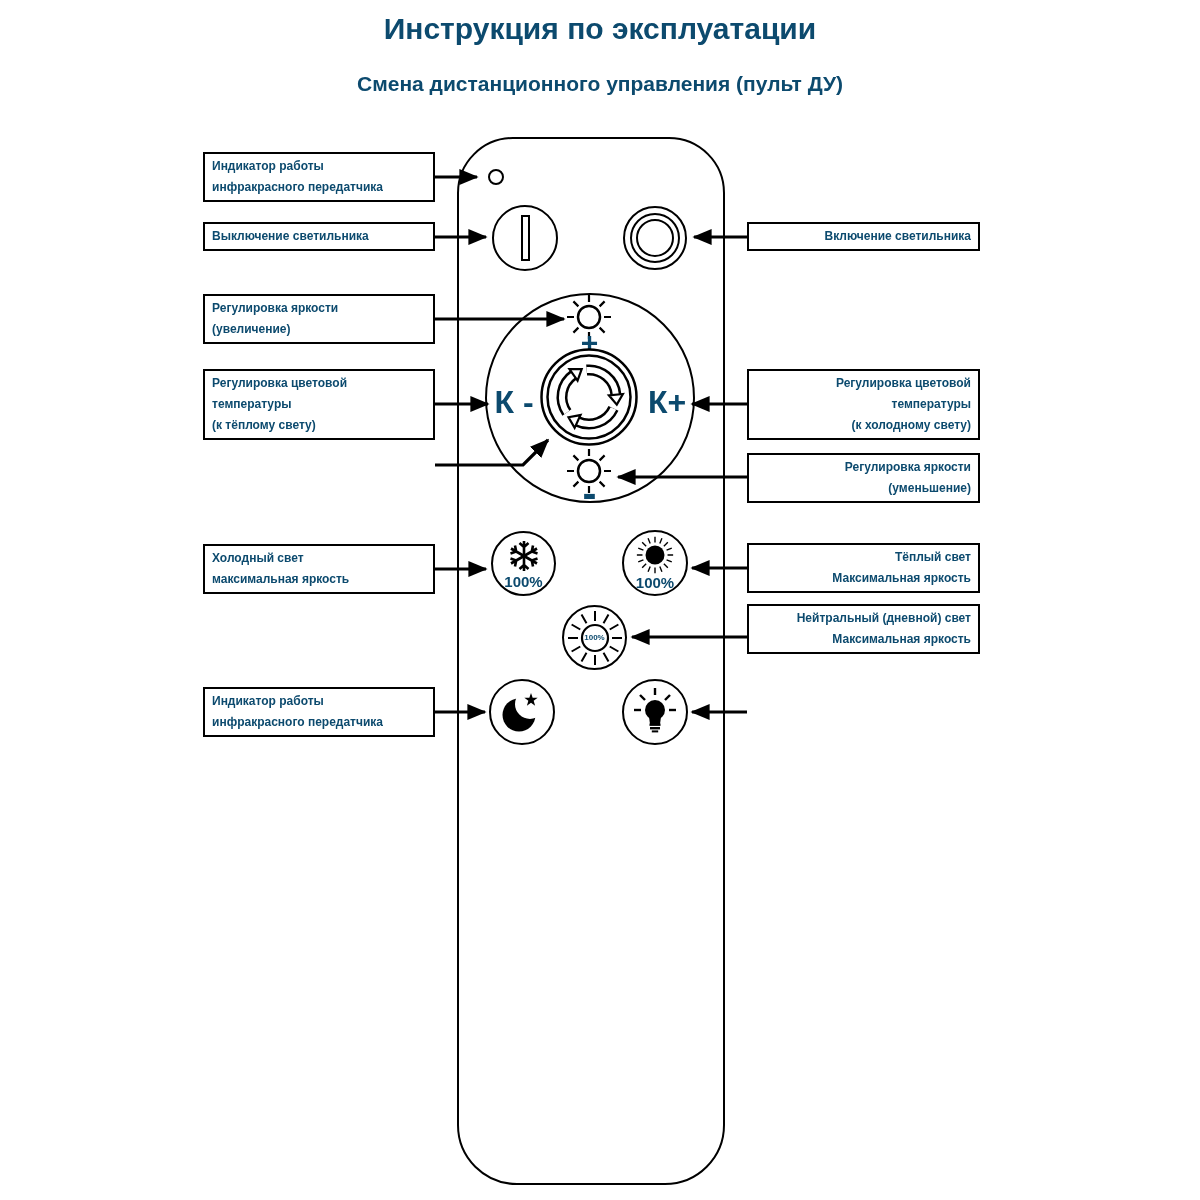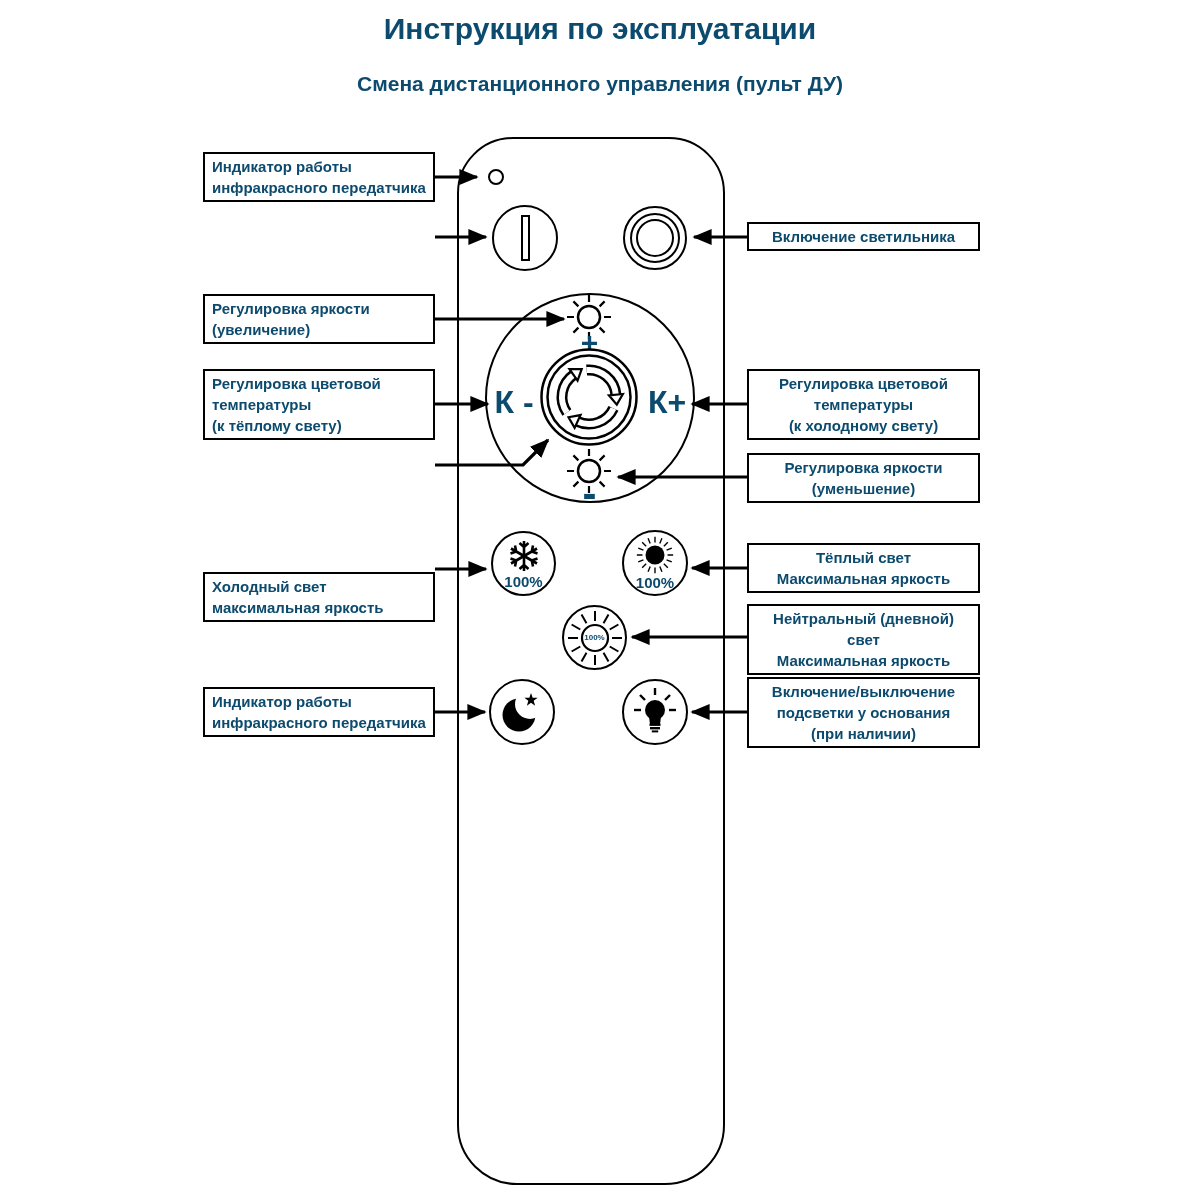--- a/index.html
+++ b/index.html
@@ -11,25 +11,25 @@
   .page-title {
     position:absolute; top:12px; left:0; width:1200px; text-align:center;
     font-size:30px; font-weight:bold;
   }
   .page-subtitle {
     position:absolute; top:72px; left:0; width:1200px; text-align:center;
     font-size:21px; font-weight:bold;
   }
   .callout {
     position:absolute; border:2.5px solid #000; background:#fff;
-    font-size:15px; font-weight:bold; line-height:21px;
+    font-size:12px; font-weight:bold; line-height:21px;
     padding:2px 7px; white-space:pre-line;
   }
   .callout.left  { left:203px; width:232px; text-align:left; }
-  .callout.right { left:747px; width:233px; text-align:center; }
+  .callout.right { left:747px; width:233px; text-align:right; }
   .remote-body {
     position:absolute; left:457px; top:137px; width:268px; height:1048px;
     border:2.5px solid #000; border-radius:56px 56px 60px 60px; background:#fff;
   }
   .circle-btn {
     position:absolute; border:2.5px solid #000; border-radius:50%; background:#fff;
     display:flex; align-items:center; justify-content:center; flex-direction:column;
   }
   #ir-dot   { left:488px; top:169px; width:16px; height:16px; border-width:2px; }
   #btn-off  { left:492px; top:205px; width:66px; height:66px; }
@@ -233,43 +233,41 @@
       <circle cy="-2" r="10" fill="#000"></circle>
       <path d="M-6 5 L6 5 L5 12 L-5 12 Z" fill="#000"></path>
       <rect x="-5.5" y="11.5" width="11" height="2.4" fill="#000"></rect>
       <rect x="-5" y="15" width="10" height="2.4" fill="#000"></rect>
       <rect x="-3.2" y="18.4" width="6.4" height="2" fill="#000"></rect>
     </svg>
   </div>
 
   <div class="callout left" style="top:152px">Индикатор работы
 инфракрасного передатчика</div>
+  <div class="callout left" style="top:222px">Выключение светильника</div>
   <div class="callout left" style="top:294px">Регулировка яркости
 (увеличение)</div>
   <div class="callout left" style="top:369px">Регулировка цветовой
 температуры
 (к тёплому свету)</div>
-  <div class="callout left" style="top:572px">Холодный свет
+  <div class="callout left" style="top:544px">Холодный свет
 максимальная яркость</div>
   <div class="callout left" style="top:687px">Индикатор работы
 инфракрасного передатчика</div>
 
   <div class="callout right" style="top:222px">Включение светильника</div>
   <div class="callout right" style="top:369px">Регулировка цветовой
 температуры
 (к холодному свету)</div>
   <div class="callout right" style="top:453px">Регулировка яркости
 (уменьшение)</div>
   <div class="callout right" style="top:543px">Тёплый свет
 Максимальная яркость</div>
   <div class="callout right" style="top:604px">Нейтральный (дневной) свет
 Максимальная яркость</div>
-  <div class="callout right" style="top:677px">Включение/выключение
-подсветки у основания
-(при наличии)</div>
 
   <svg id="arrows" width="1200" height="1200" viewBox="0 0 1200 1200">
     <defs>
       <marker id="ah" viewBox="0 0 6 5" markerWidth="6" markerHeight="5" refX="5.5" refY="2.5" orient="auto" markerUnits="strokeWidth">
         <path d="M0 0 L6 2.5 L0 5 Z" fill="#000"></path>
       </marker>
     </defs>
     <g stroke="#000" stroke-width="3.2" fill="none">
       <line x1="435" y1="177" x2="477" y2="177" marker-end="url(#ah)"></line>
       <line x1="435" y1="237" x2="486" y2="237" marker-end="url(#ah)"></line>

